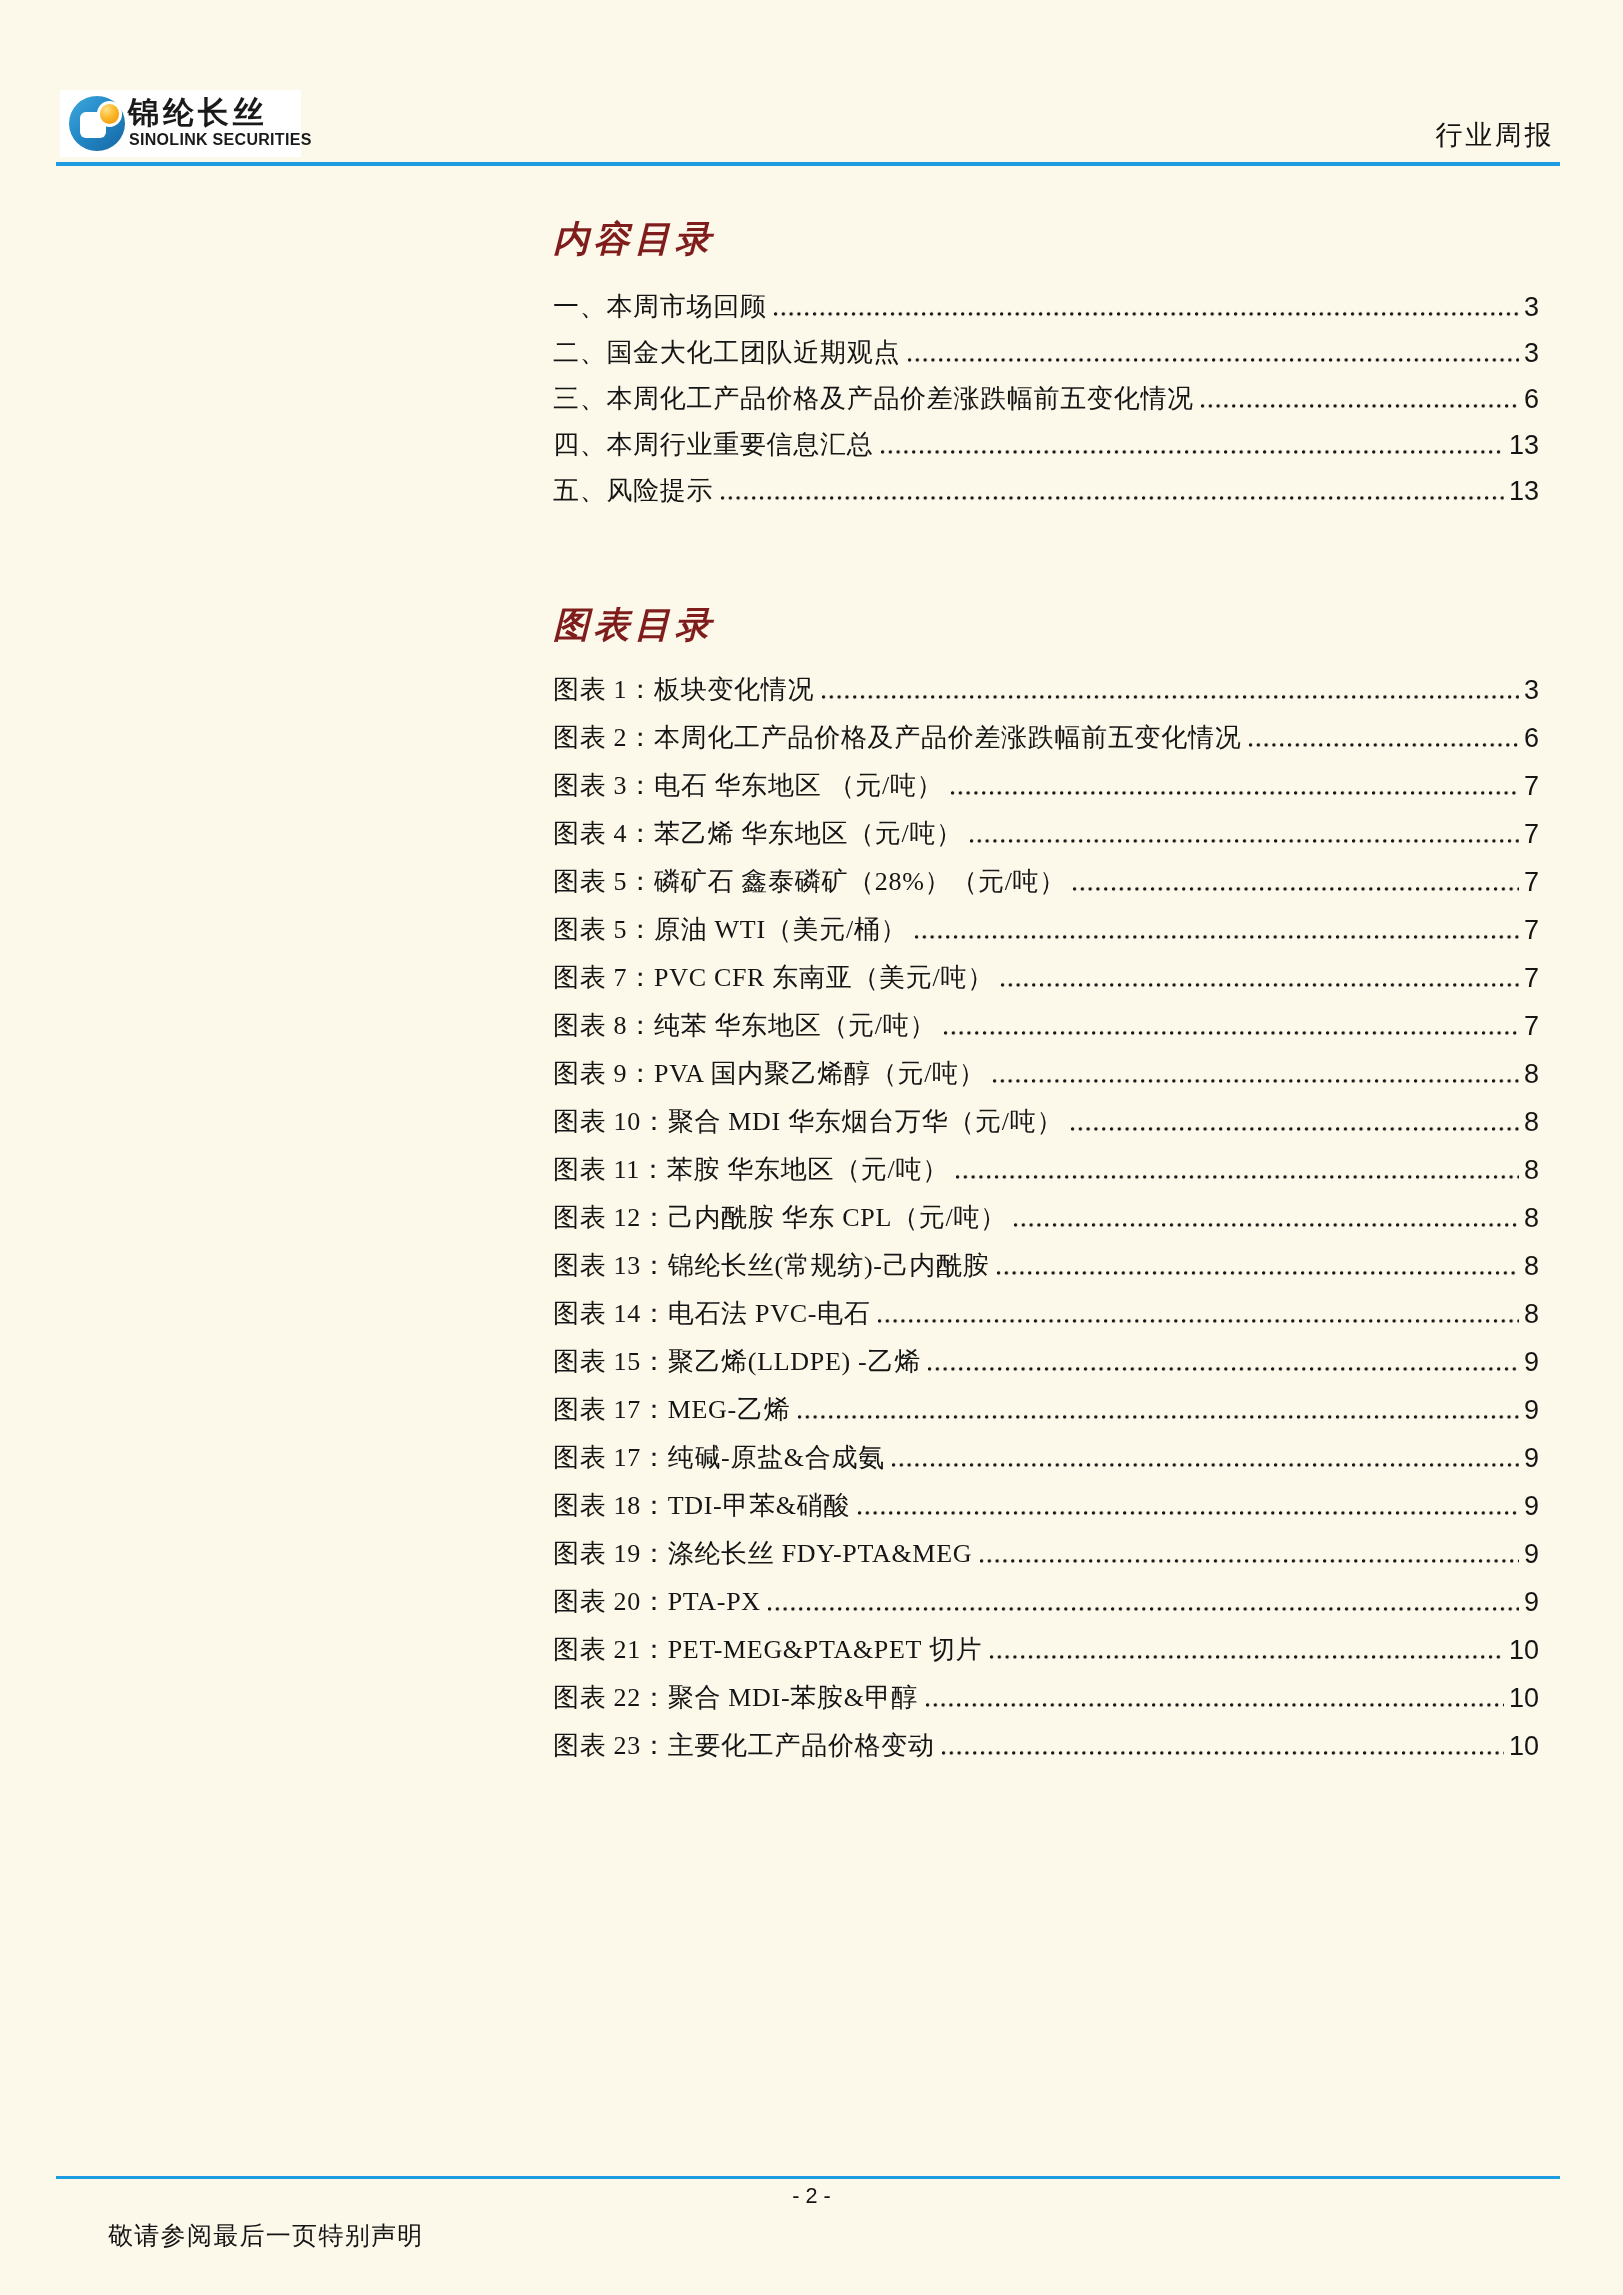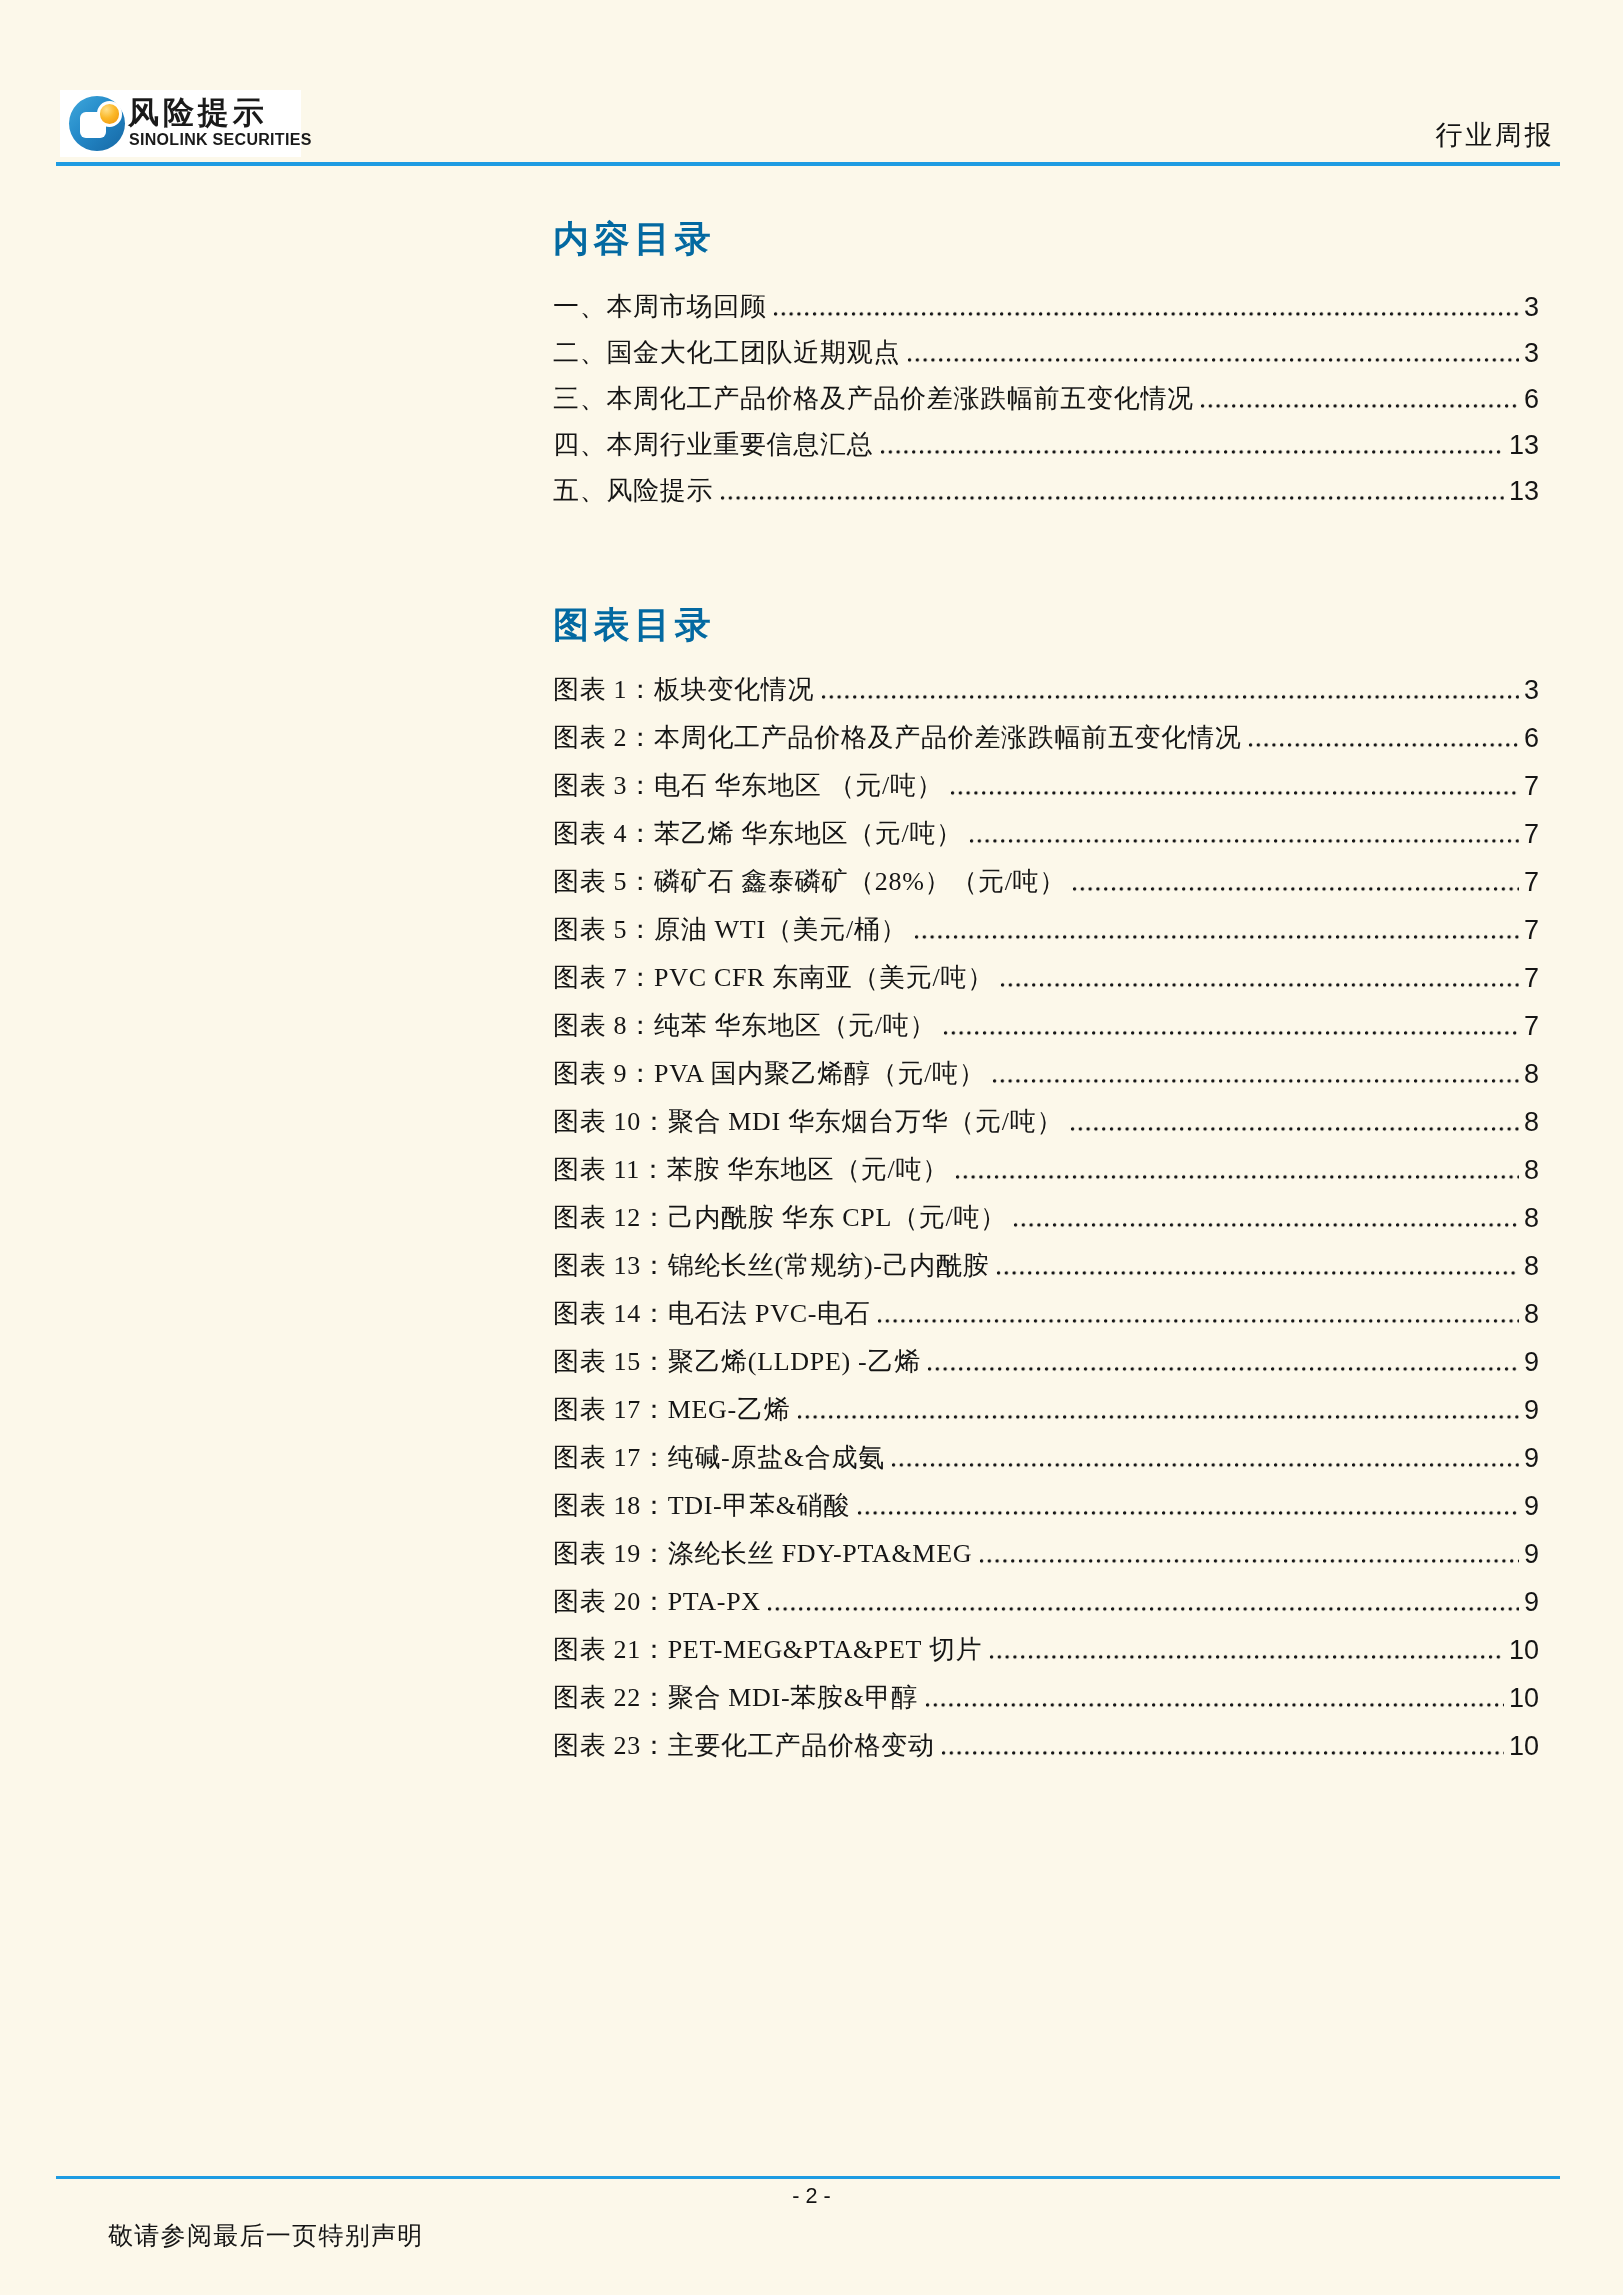--- a/index.html
+++ b/index.html
@@ -46,22 +46,23 @@
     position:absolute;right:69px;top:122px;
     font-size:27px;line-height:1;letter-spacing:2.6px;color:#141414;
     white-space:nowrap;
   }
   .rule{position:absolute;left:56px;width:1504px;background:#1E9CE2;}
   .rule-top{top:162px;height:3.9px;}
   .rule-bottom{top:2176px;height:3.3px;}
   
   .sec-title{
     position:absolute;left:553px;
-    font-size:36px;font-weight:bold;letter-spacing:4.6px;line-height:1;color:#0369a1;
-    white-space:nowrap;
+    font-size:36px;font-weight:bold;letter-spacing:4.6px;line-height:1;color:#7f1d1d;
+    white-space:nowrap;
+    font-style:italic;
   }
   #toc-title{top:221px;}
   #figures-title{top:607px;}
   
   .list{position:absolute;left:553px;width:986px;}
   #toc-list{top:283px;}
   #figures-list{top:664px;}
   .row{
     display:flex;align-items:flex-end;
     padding-bottom:8.5px;box-sizing:border-box;
@@ -99,21 +100,21 @@
 <body>
 
 <div class="page">
 
   <div class="logo-box">
     <div class="logo-mark">
       <div class="logo-ring"></div>
       <div class="logo-square"></div>
       <div class="logo-ball"></div>
     </div>
-    <div class="logo-cn">风险提示</div>
+    <div class="logo-cn">锦纶长丝</div>
     <div class="logo-en">SINOLINK SECURITIES</div>
   </div>
   <div class="report-type">行业周报</div>
   <div class="rule rule-top"></div>
 
   <div class="sec-title" id="toc-title">内容目录</div>
   <div class="list" id="toc-list">
       <div class="row">
         <span class="lbl">一、本周市场回顾</span>
         <span class="dots"></span>

